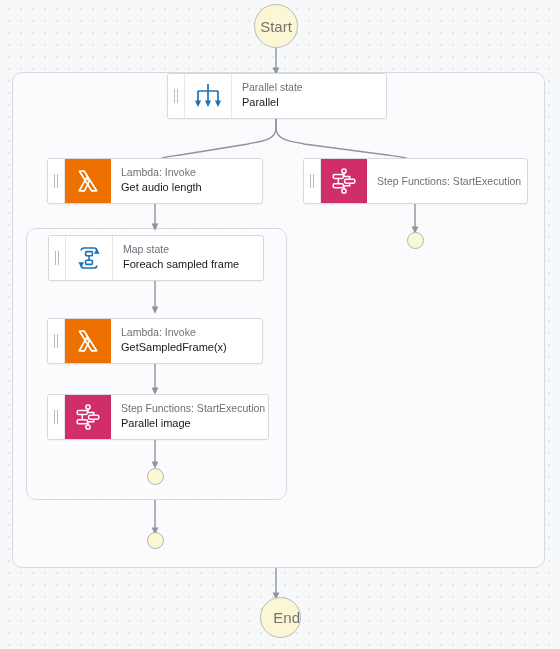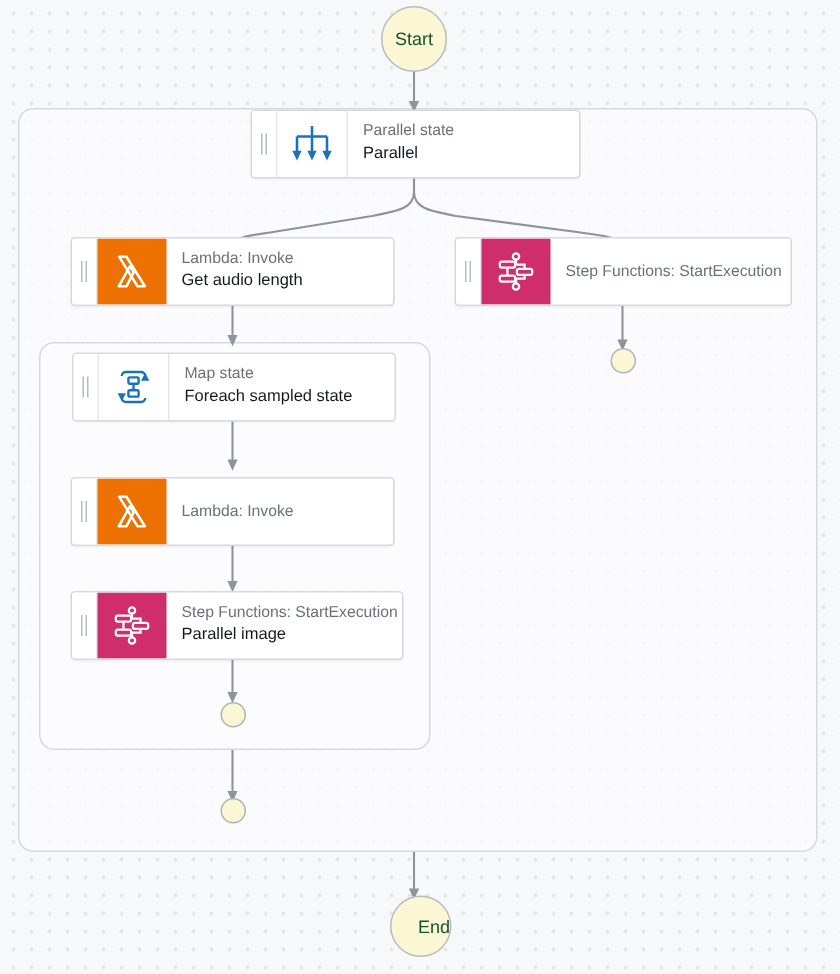--- a/index.html
+++ b/index.html
@@ -41,22 +41,22 @@
   
   .terminal {
     position: absolute;
     border-radius: 50%;
     background: #fbf6d3;
     border: 1px solid #b9bcc0;
     box-sizing: border-box;
     display: flex;
     align-items: center;
     justify-content: center;
-    color: #14532d;
-    font-size: 12px;
+    color: #737373;
+    font-size: 15px;
   }
   .dot-end {
     position: absolute;
     width: 17px; height: 17px;
     border-radius: 50%;
     background: #fbf6d3;
     border: 1px solid #b0b3b7;
     box-sizing: border-box;
   }
   
@@ -246,39 +246,40 @@
         <path d="M15,10.8 L15,15.2"></path>
       </g>
       <g fill="#1a73b8">
         <path d="M7.2,22.4 L4.4,17.2 L10,17.2 Z"></path>
         <path d="M22.8,3.6 L20,8.8 L25.6,8.8 Z"></path>
       </g>
     </svg>
   </div>
   <div class="labels">
     <div class="sub">Map state</div>
-    <div class="ttl">Foreach sampled state</div>
+    <div class="ttl">Foreach sampled frame</div>
   </div>
 </div>
 
 <div class="state" style="left:47px; top:318px; width:216px;">
   <div class="grip">
       <span></span>
       <span></span>
     </div>
   <div class="iconbox lambda">
     <svg width="26" height="26" viewBox="0 0 26 26">
       <g fill="none" stroke="#ffffff" stroke-width="1.7" stroke-linejoin="round">
         <path d="M4.5,3.2 L9.3,3.2 L21.6,22.8 L16.6,22.8 Z"></path>
         <path d="M11.6,9.6 L14.1,13.6 L9.4,22.8 L4.2,22.8 Z"></path>
       </g>
     </svg>
   </div>
   <div class="labels">
     <div class="sub">Lambda: Invoke</div>
+    <div class="ttl">GetSampledFrame(x)</div>
   </div>
 </div>
 
 <div class="state" style="left:47px; top:394px; width:222px;">
   <div class="grip">
       <span></span>
       <span></span>
     </div>
   <div class="iconbox sfn">
     <svg width="28" height="26" viewBox="0 0 28 26">

